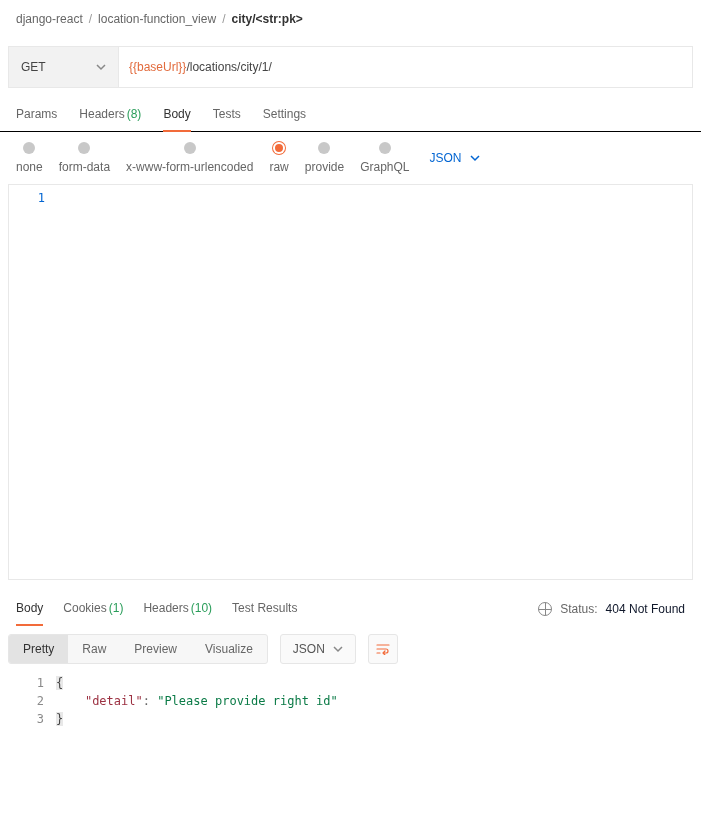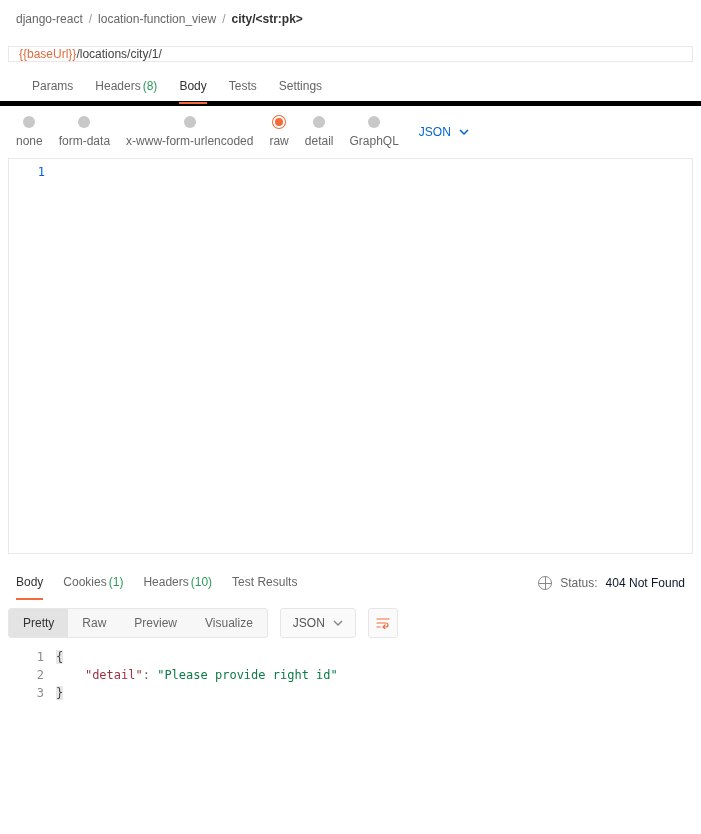--- a/index.html
+++ b/index.html
@@ -10,21 +10,21 @@
 .breadcrumb-sep { color: #999; }
 
 .request-row { display: flex; margin: 8px; border: 1px solid #e8e8e8; }
 .method-select { display: flex; align-items: center; justify-content: space-between; padding: 0 12px; width: 110px; height: 40px; background: #f2f2f2; border-right: 1px solid #e8e8e8; color: #444; font-size: 12px; cursor: pointer; }
 .method-label { font-weight: 500; }
 .chevron-down { width: 10px; height: 10px; }
 .url-input { flex: 1; display: flex; align-items: center; padding: 0 10px; font-size: 12px; font-family: -apple-system, sans-serif; }
 .url-var { color: #e26b3d; }
 .url-path { color: #444; }
 
-.tabs { display: flex; align-items: center; gap: 22px; padding: 0 32px; margin-top: 10px; height: 34px; border-bottom: 5px solid #000000; }
+.tabs { display: flex; align-items: center; gap: 22px; padding: 0 16px; margin-top: 10px; height: 34px; border-bottom: 1px solid #000000; }
 .tab { font-size: 12px; color: #666; cursor: pointer; height: 34px; display: flex; align-items: center; border-bottom: 2px solid transparent; }
 .tab.active { color: #333; border-bottom-color: #f26b3a; }
 .tab .count { color: #2a9d5a; margin-left: 2px; }
 
 .body-type-row { display: flex; align-items: center; gap: 16px; padding: 10px 16px; font-size: 12px; }
 .radio-opt { display: flex; align-items: center; gap: 6px; color: #666; cursor: pointer; flex-direction: column; }
 .radio-dot { width: 12px; height: 12px; border-radius: 50%; background: #c8c8c8; }
 .radio-dot.on { background: #f26b3a; box-shadow: inset 0 0 0 2px #fff, 0 0 0 1px #f26b3a; }
 .lang-select { color: #0265d2; display: flex; align-items: center; gap: 8px; cursor: pointer; margin-left: 4px; }
 
@@ -70,20 +70,26 @@
 
 <div class="breadcrumb">
   <span class="breadcrumb-item">django-react</span>
   <span class="breadcrumb-sep">/</span>
   <span class="breadcrumb-item">location-function_view</span>
   <span class="breadcrumb-sep">/</span>
   <span class="breadcrumb-item active">city/&lt;str:pk&gt;</span>
 </div>
 
 <div class="request-row">
+  <div class="method-select">
+    <span class="method-label">GET</span>
+    <svg class="chev chevron-down" viewBox="0 0 10 10">
+        <polyline points="1,3 5,7 9,3"></polyline>
+      </svg>
+  </div>
   <div class="url-input">
     <span class="url-var">{{baseUrl}}</span>
       <span class="url-path">/locations/city/1/</span>
   </div>
 </div>
 
 <div class="tabs">
   <div class="tab">Params</div>
   <div class="tab">
     <span>Headers</span>
@@ -106,21 +112,21 @@
   <div class="radio-opt">
       <span class="radio-dot"></span>
       <span>x-www-form-urlencoded</span>
     </div>
   <div class="radio-opt">
       <span class="radio-dot on"></span>
       <span>raw</span>
     </div>
   <div class="radio-opt">
       <span class="radio-dot"></span>
-      <span>detail</span>
+      <span>provide</span>
     </div>
   <div class="radio-opt">
       <span class="radio-dot"></span>
       <span>GraphQL</span>
     </div>
   <div class="lang-select">
     <span>JSON</span>
     <svg class="chev-blue" width="10" height="10" viewBox="0 0 10 10">
         <polyline points="1,3 5,7 9,3"></polyline>
       </svg>

